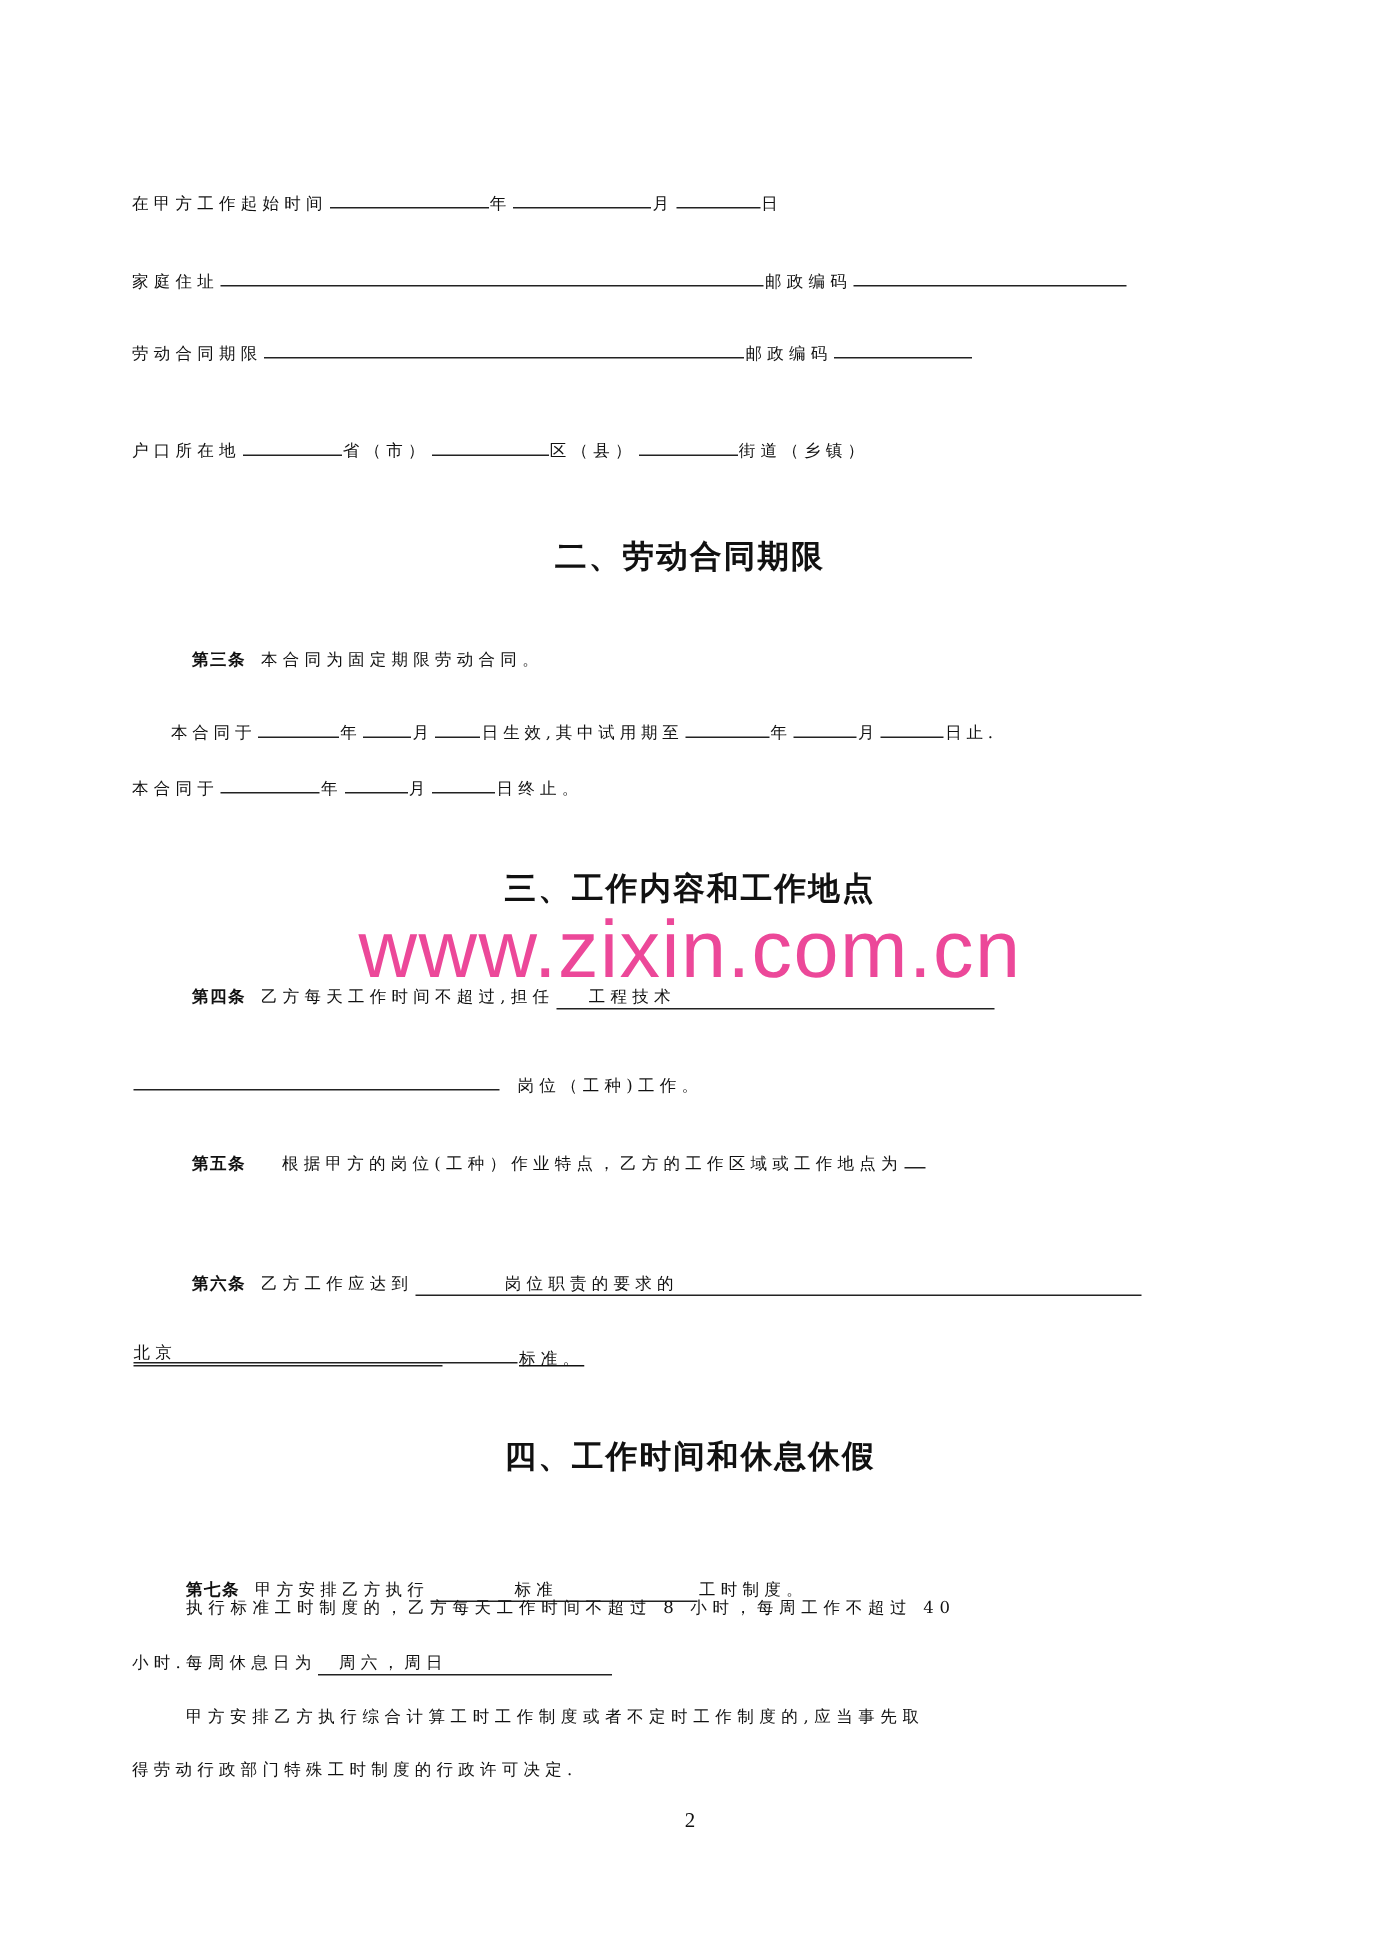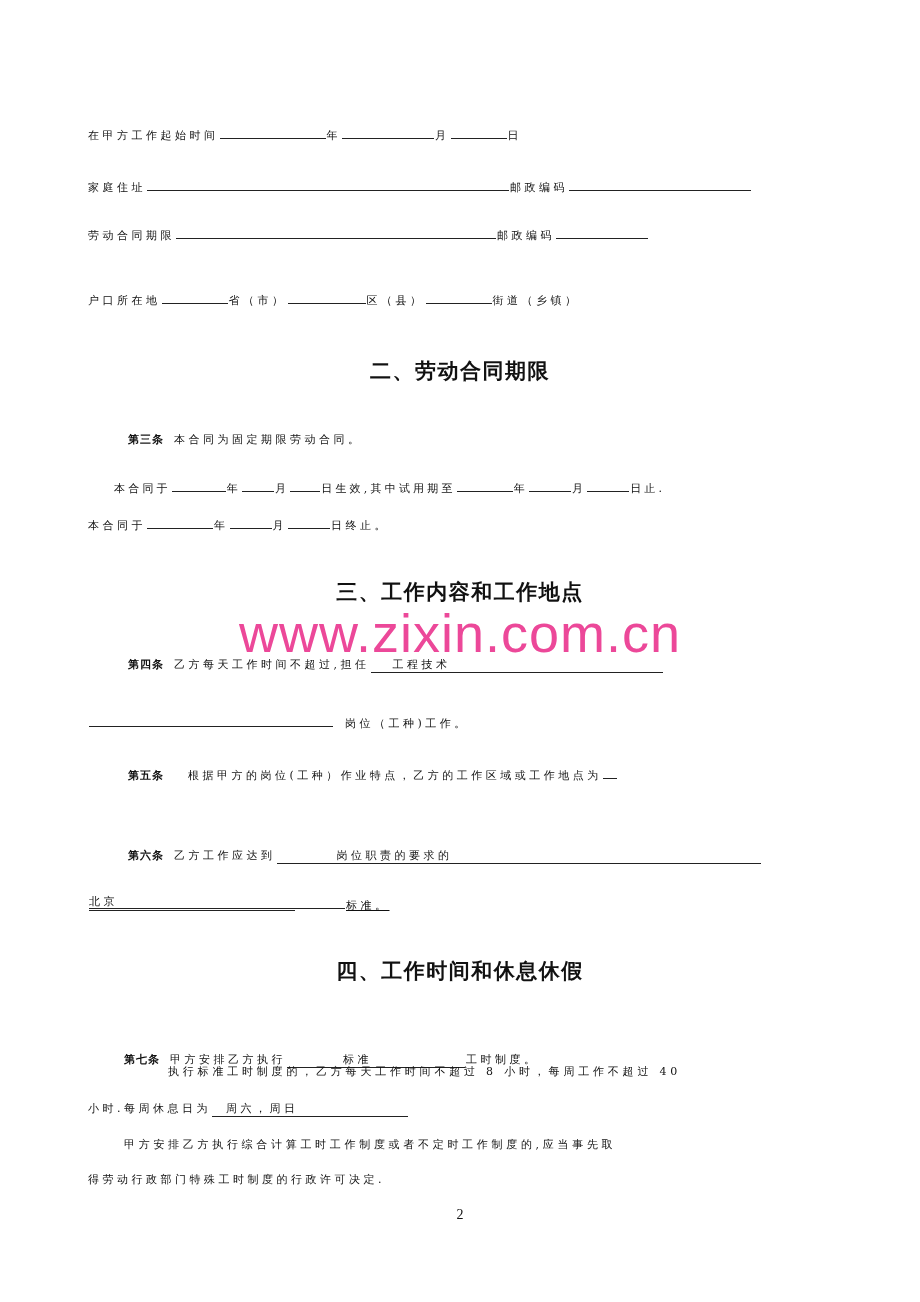--- a/index.html
+++ b/index.html
@@ -96,21 +96,21 @@
 <div class="line" style="top:890px;text-decoration:underline;">
   <span class="u" style="width:256px"></span><span>标准。</span>
 </div>
 
 <div class="h" style="top:957px;">四、工作时间和休息休假</div>
 
 <div class="line" style="top:1026px; left:124px;">
   <span class="art">第七条</span><span>甲方安排乙方执行</span><span class="u" style="width:178px; padding-left:56px; box-sizing:border-box;margin-top:24px;"><span>标准</span></span><span>工时制度。</span>
 </div>
 
-<div class="line" style="top:1062px; left:124px; letter-spacing:3.8px;margin-left:44px;">执行标准工时制度的，乙方每天工作时间不超过 8 小时，每周工作不超过 40</div>
+<div class="line" style="top:1062px; left:124px; letter-spacing:3.8px;">执行标准工时制度的，乙方每天工作时间不超过 8 小时，每周工作不超过 40</div>
 
 <div class="line" style="top:1099px;">
   <span>小时.每周休息日为</span><span class="u" style="width:196px; padding-left:14px; box-sizing:border-box;"><span>周六，周日</span></span>
 </div>
 
 <div class="line" style="top:1135px; left:124px; letter-spacing:3.7px;">甲方安排乙方执行综合计算工时工作制度或者不定时工作制度的,应当事先取</div>
 
 <div class="line" style="top:1170px;">得劳动行政部门特殊工时制度的行政许可决定.</div>
 
 <div class="page-num">2</div>

